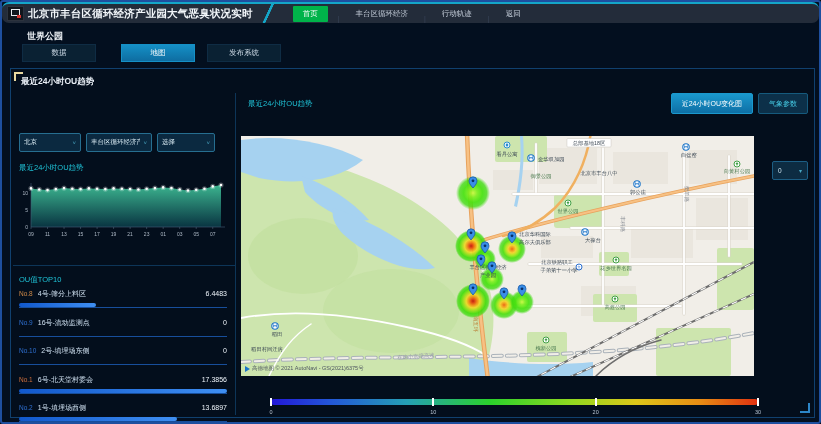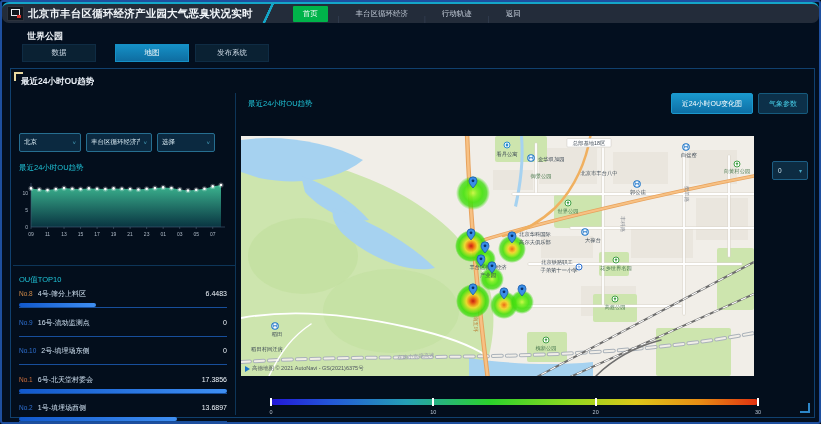--- a/index.html
+++ b/index.html
@@ -10,21 +10,21 @@
   .logo::before{content:"";position:absolute;left:3px;top:2px;width:7px;height:5px;border:1px solid #e8ecf0;}
   .logo::after{content:"";position:absolute;right:2px;bottom:2px;width:4px;height:3px;background:#d8352f;}
   .app-title{color:#f2f6fa;font-size:10.5px;font-weight:bold;margin-left:4px;letter-spacing:.2px;white-space:nowrap;}
   .slant{width:14px;height:19px;margin-left:8px;background:linear-gradient(115deg,transparent 44%,#14a6c8 46%,#14a6c8 56%,transparent 58%);flex:none;}
   .nav{display:flex;align-items:flex-end;margin-left:18px;gap:6px;}
   .nav-item{color:#c6cfdb;font-size:7.5px;padding:3px 10px;cursor:pointer;white-space:nowrap;}
   .nav-item.active{background:#00b34a;color:#ffffff;border-radius:1px;margin-right:4px;}
   .nav-sep{color:#39465c;font-size:7px;}
   
   .publish-label{position:absolute;left:25px;top:28px;color:#f0f4f8;font-size:9px;font-weight:bold;}
-  .tabs{position:absolute;left:20px;top:42px;display:flex;gap:6px;}
+  .tabs{position:absolute;left:20px;top:42px;display:flex;gap:12px;}
   .tab{width:72px;height:16px;line-height:16px;text-align:center;font-size:7.5px;color:#cddae6;background:#0a2133;border:1px solid #0f2c44;cursor:pointer;}
   .tab.active{background:linear-gradient(#1590c6,#0e6da1);border-color:#1590c6;color:#fff;margin-left:13px;}
   
   .main-panel{position:absolute;left:8px;top:66px;width:805px;height:350px;border:1px solid #10406e;background:#030e1c;box-sizing:border-box;}
   .panel-corner{position:absolute;left:3px;top:3px;width:7px;height:7px;border-left:2px solid #e8d8a0;border-top:2px solid #e8d8a0;}
   .panel-title{position:absolute;left:10px;top:7px;color:#e8eef5;font-size:8.5px;font-weight:bold;}
   .left-col{position:absolute;left:2px;top:24px;width:222px;bottom:2px;border-right:1px solid #0d3558;}
   
   .selects{position:absolute;left:6px;top:40px;display:flex;gap:5px;}
   .sel{height:19px;background:#0b2940;border:1px solid #266e90;border-radius:2px;color:#dff0f8;font-size:6.5px;display:flex;align-items:center;padding:0 4px;box-sizing:border-box;cursor:pointer;}

